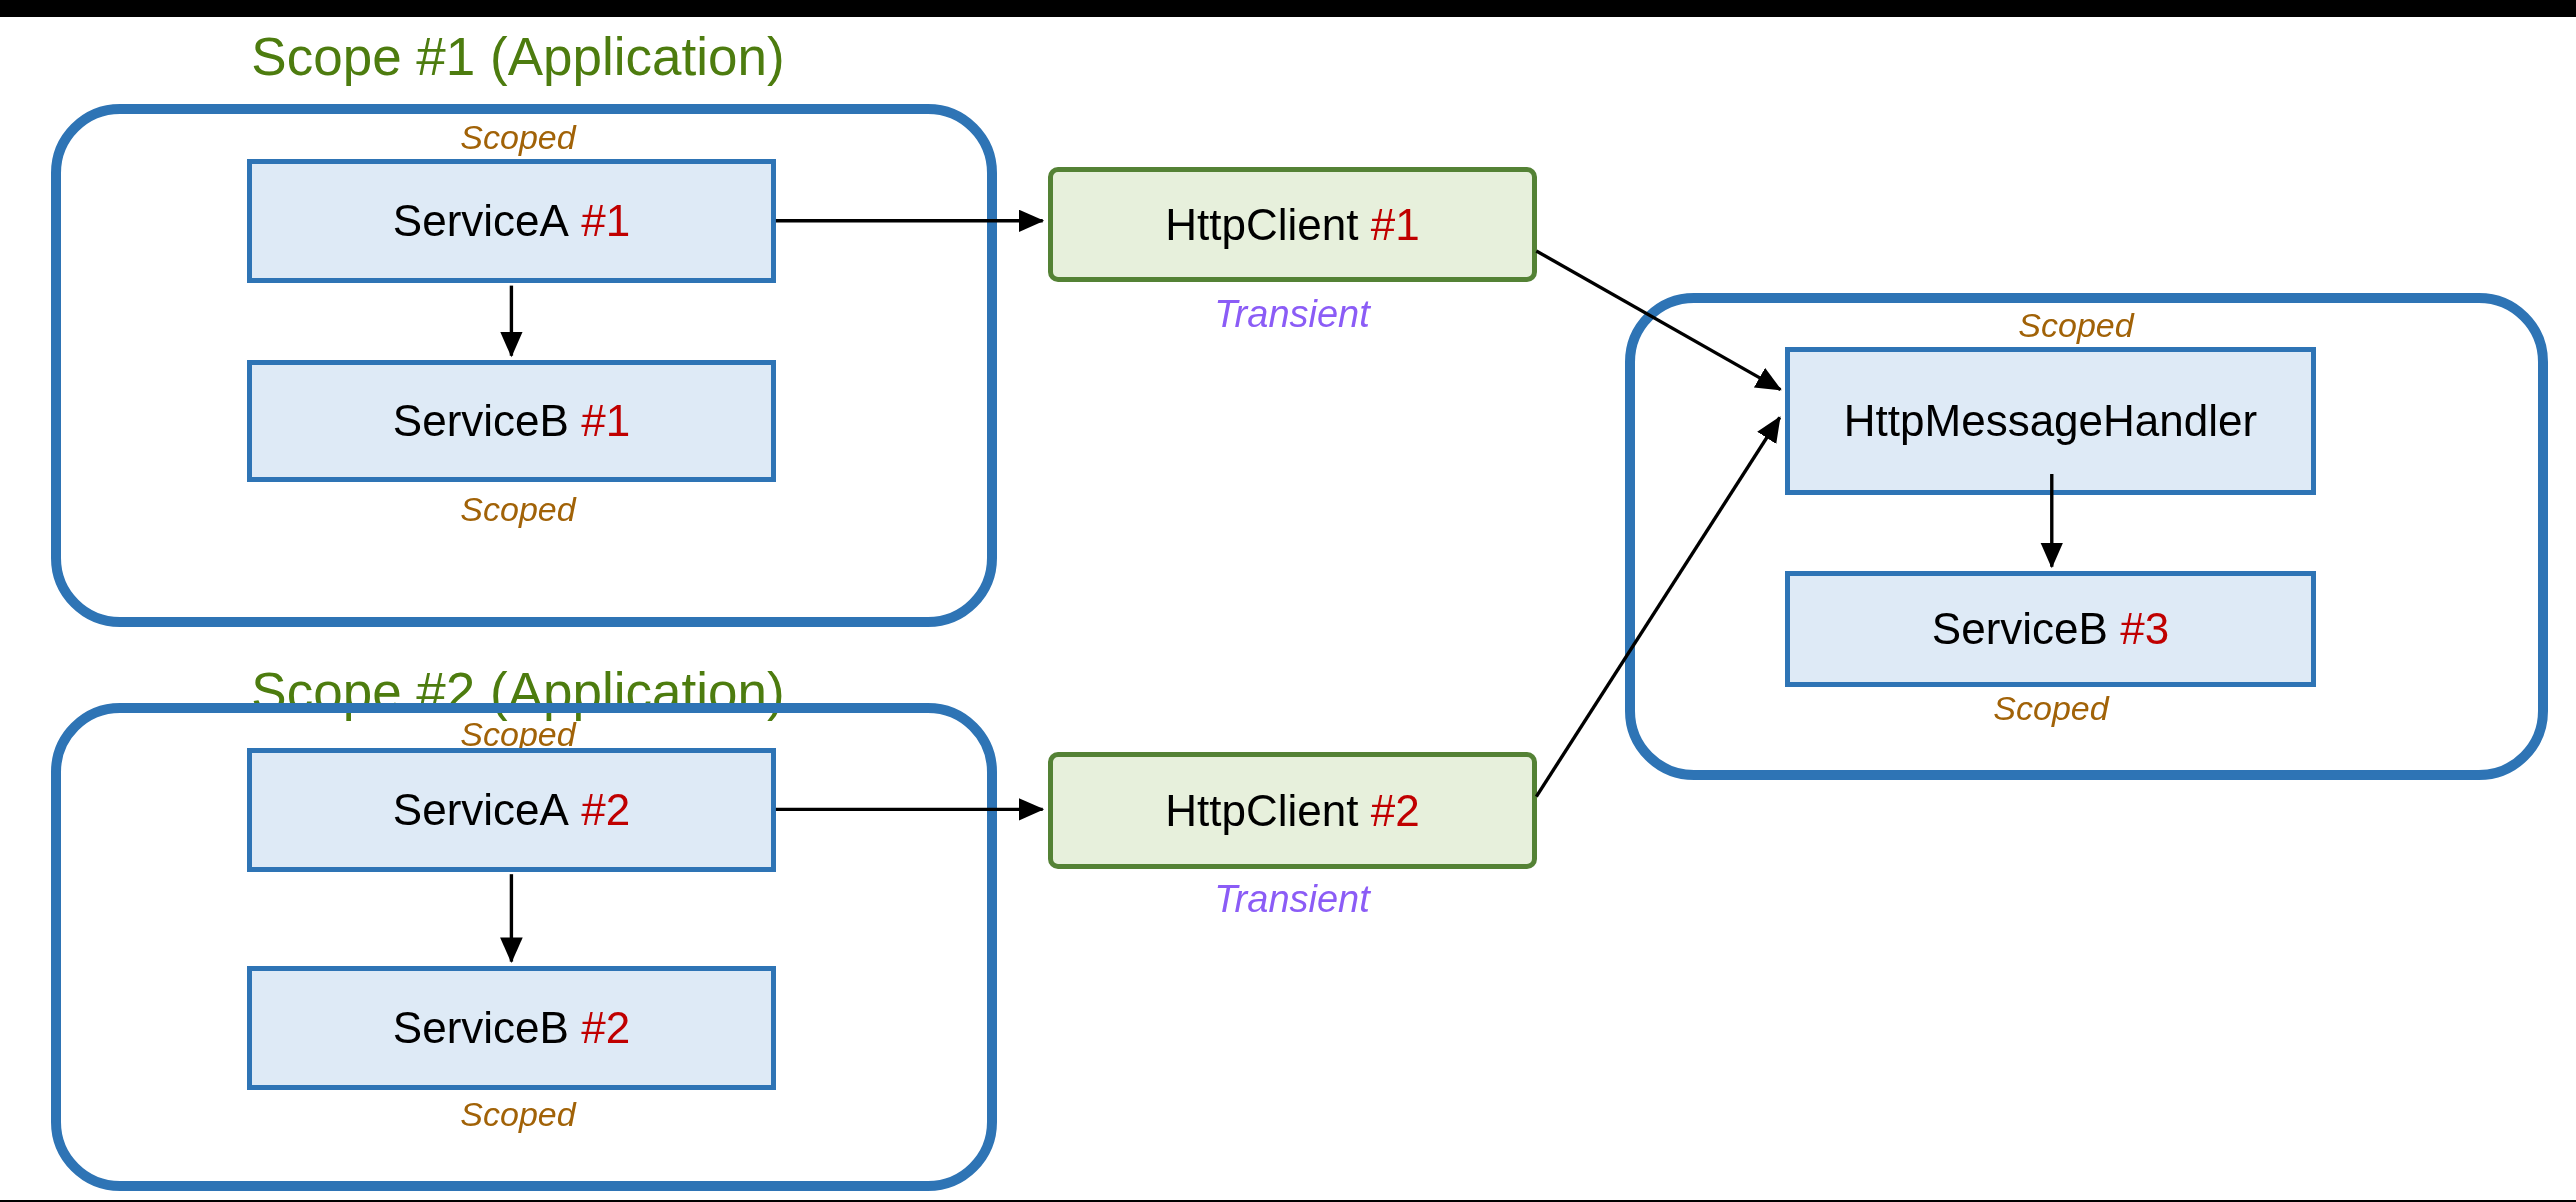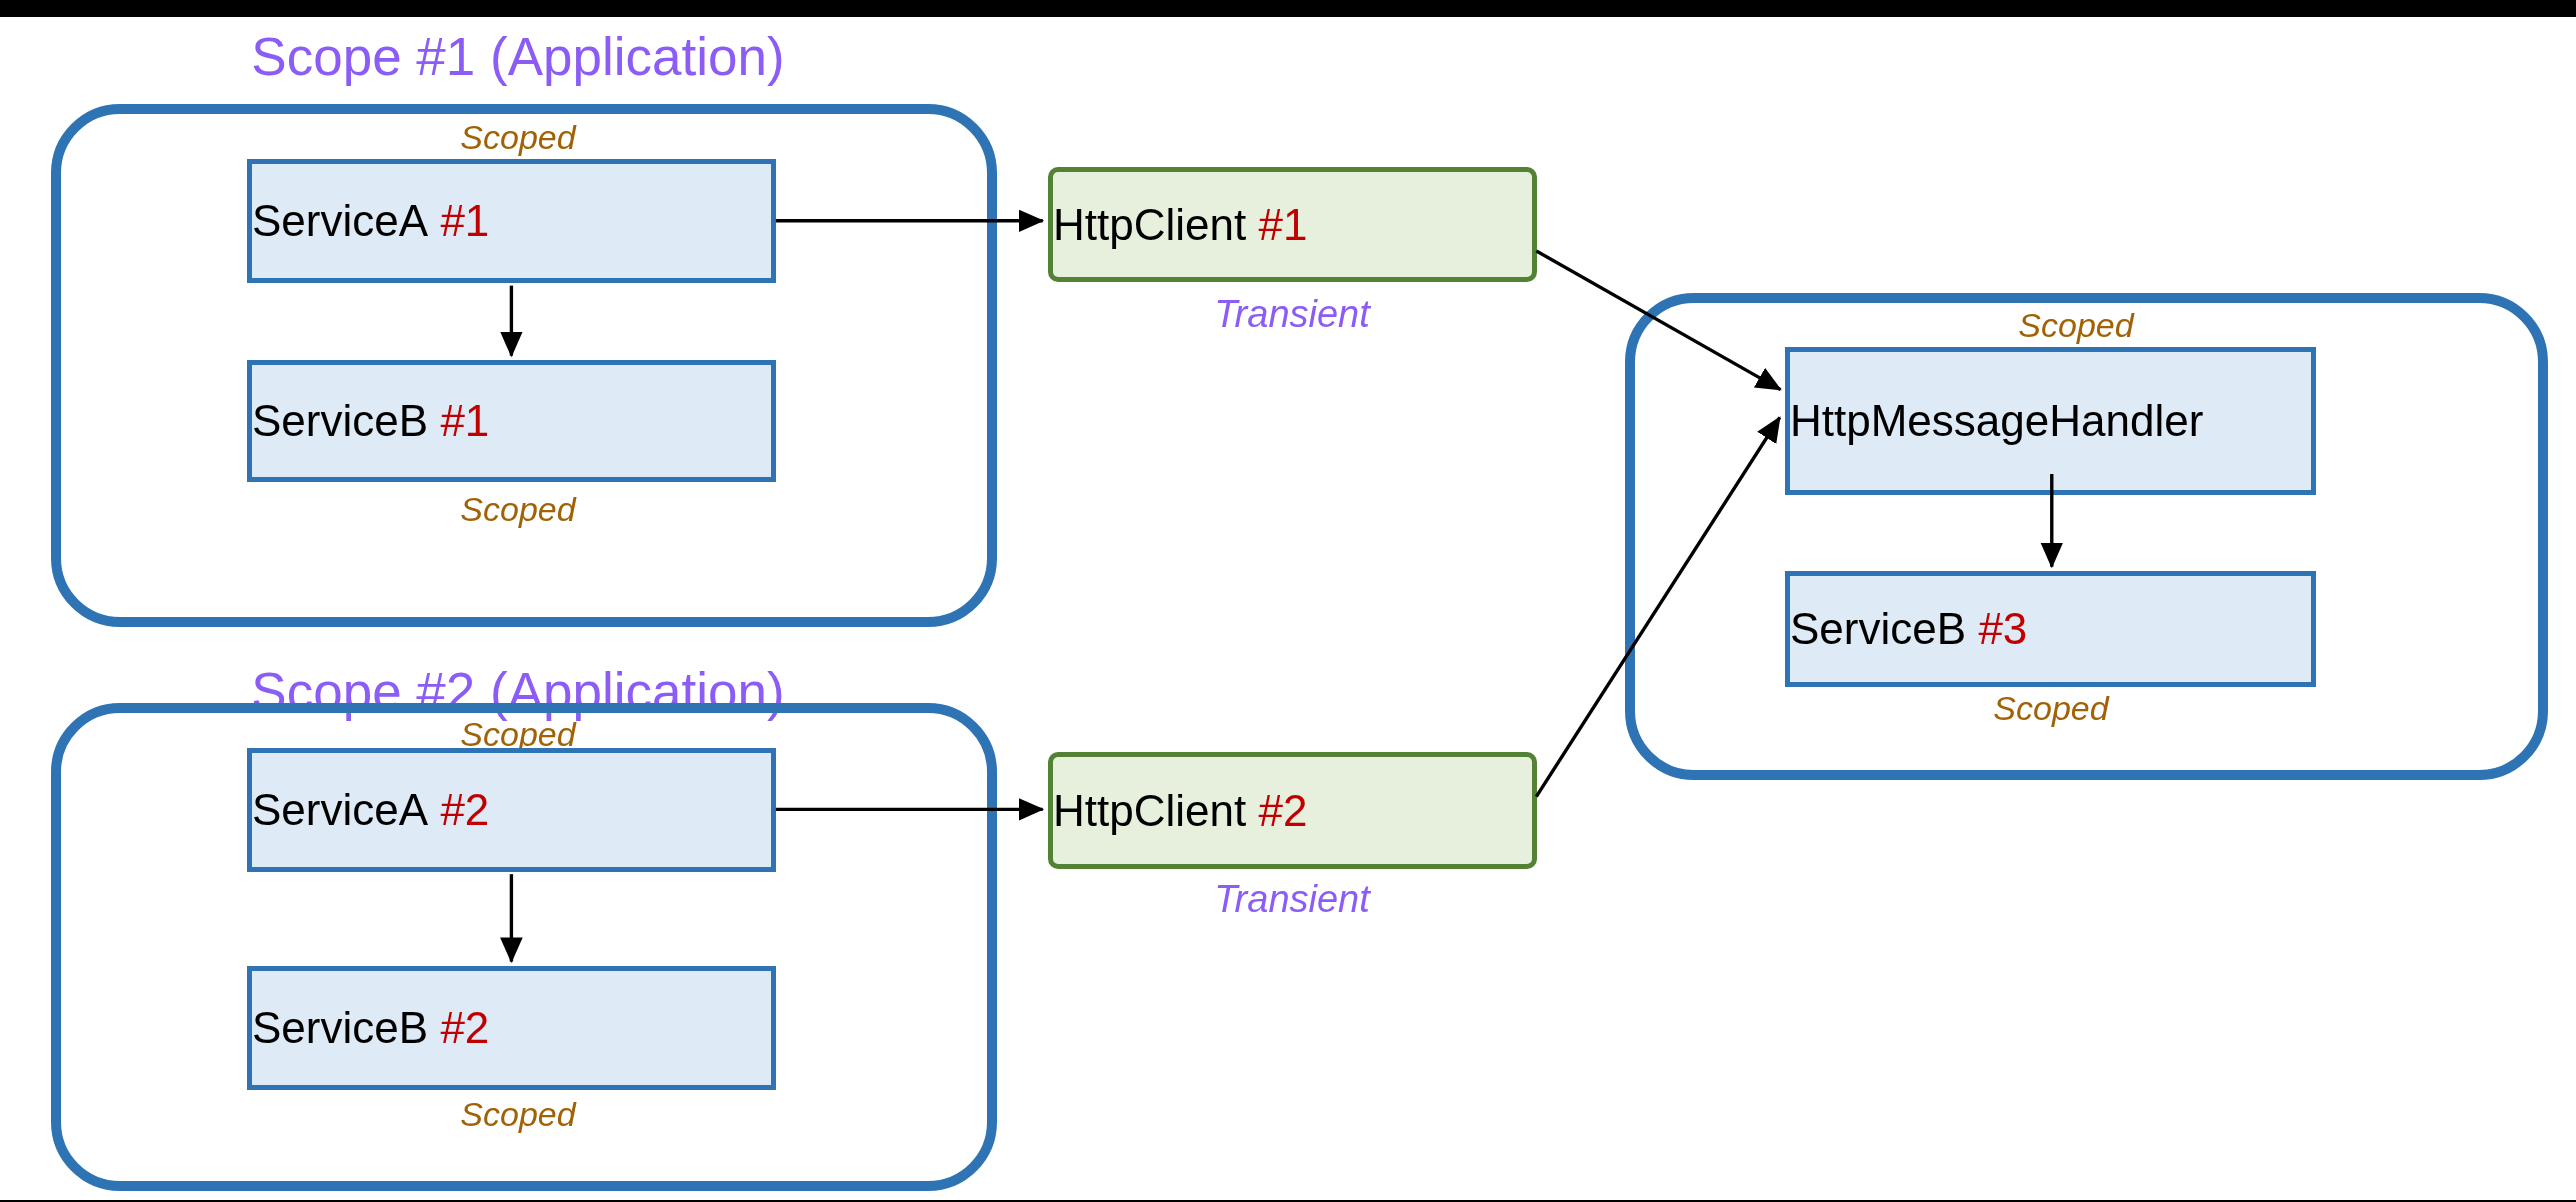--- a/index.html
+++ b/index.html
@@ -6,32 +6,32 @@
   #canvas{
     position:relative;width:2576px;height:1202px;background:#ffffff;overflow:hidden;
     font-family:"Liberation Sans", sans-serif;
   }
   .bar{position:absolute;left:0;width:2576px;background:#000000;}
   .scope{
     position:absolute;border:10.6px solid #2E74B5;border-radius:69px;background:transparent;
   }
   .scope-title{
     position:absolute;transform:translateX(-50%);white-space:nowrap;
-    color:#8b5cf6;font-size:53px;line-height:1.05;font-weight:400;
+    color:#4d7c0f;font-size:53px;line-height:1.05;font-weight:400;
   }
   .scoped{
     position:absolute;transform:translateX(-50%);white-space:nowrap;
     color:#a16207;font-size:34px;font-style:italic;font-weight:400;
   }
   .lifetime{
     position:absolute;transform:translateX(-50%);white-space:nowrap;
     color:#8b5cf6;font-size:38px;font-style:italic;font-weight:400;
   }
   .node{
-    position:absolute;display:flex;align-items:center;
+    position:absolute;display:flex;align-items:center;justify-content:center;
     background:#DEEAF6;border:5.3px solid #2E74B5;box-sizing:border-box;
     font-size:44px;color:#000000;white-space:nowrap;
   }
   .node.green{background:#E7F0DC;border-color:#548235;border-radius:10px;}
   .node .instance{color:#C00000;}
   .node .instance:not(:empty){margin-left:0.28em;}
   svg.arrows{position:absolute;left:0;top:0;pointer-events:none;}
 </style>
 </head>
 <body>

